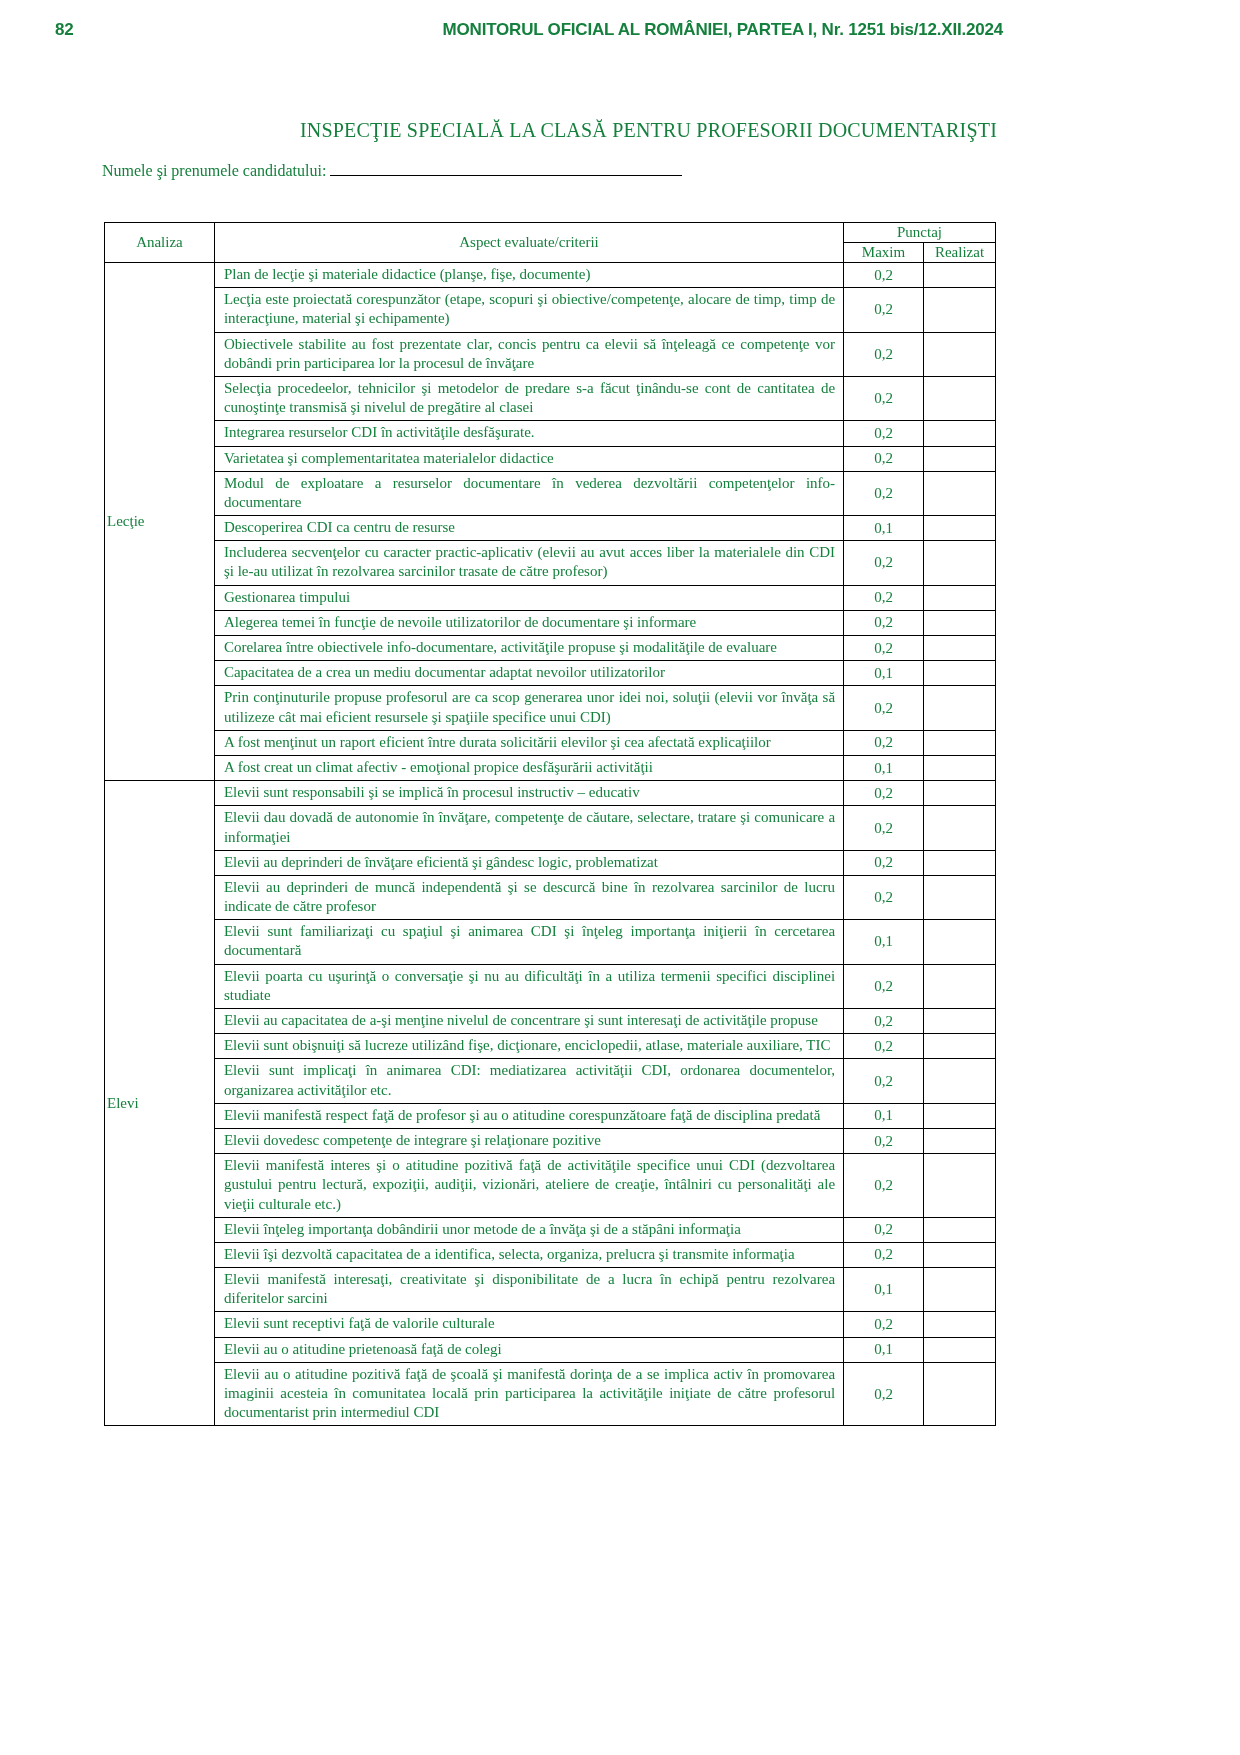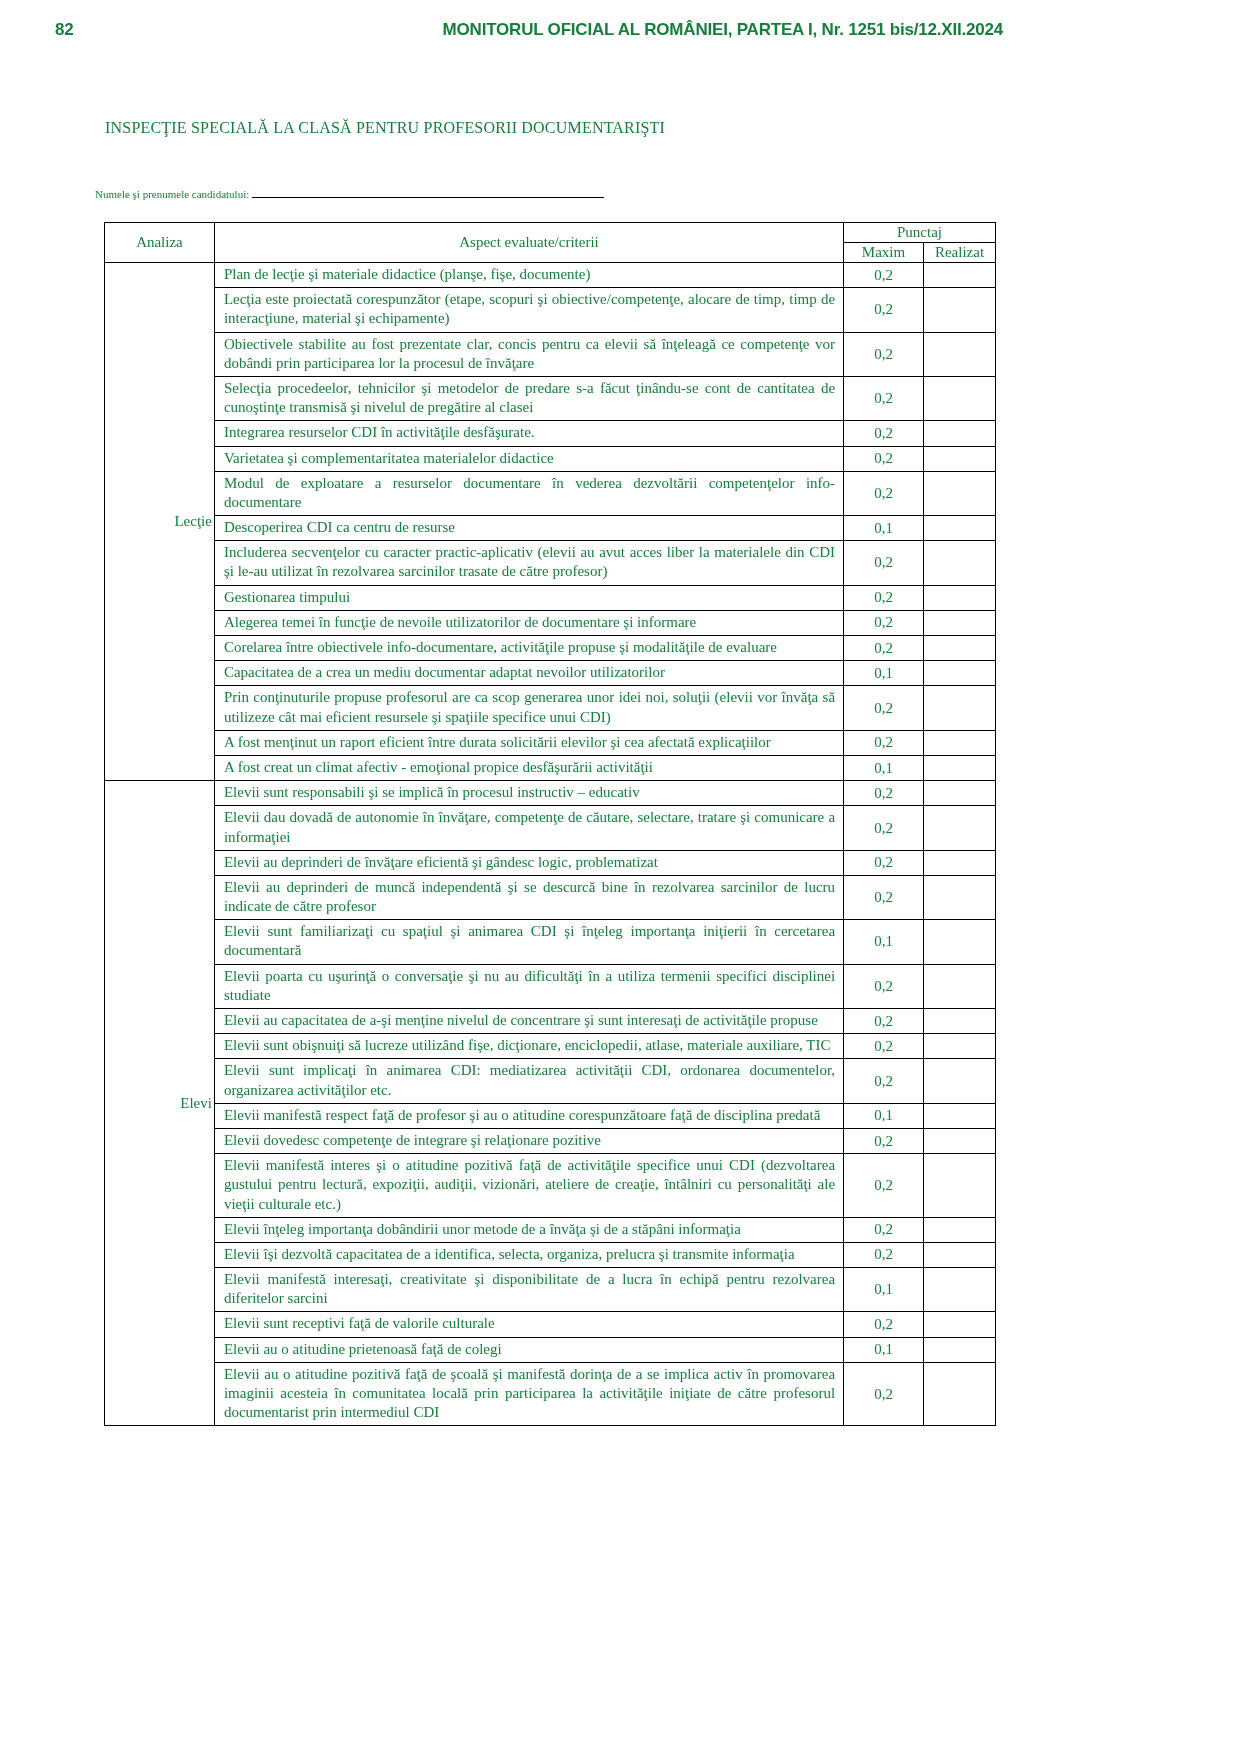--- a/index.html
+++ b/index.html
@@ -23,31 +23,30 @@
     font-weight: bold;
     letter-spacing: -0.2px;
   }
   .page-number { position: absolute; left: 55px; top: 0; }
   .header-title { position: absolute; left: 111px; width: 892px; text-align: right; }
   .doc-title {
     position: absolute;
     top: 119px;
     left: 105px;
     width: 892px;
-    text-align: left;
-    font-size: 16px;
+    text-align: right;
+    font-size: 20px;
     letter-spacing: 0.2px;
   }
   .candidate-block {
     position: absolute;
     top: 158px;
-    left: 95px;
-    font-size: 11px;
+    left: 102px;
+    font-size: 16px;
     line-height: 25px;
-    margin-top: 24px;
   }
   .blank-line {
     display: inline-block;
     border-bottom: 1px solid #000;
     height: 14px;
     vertical-align: baseline;
   }
   .blank-name { width: 352px; }
   .blank-date { width: 172px; }
   table.criteria {
@@ -65,21 +64,21 @@
   table.criteria thead th {
     font-weight: normal;
     text-align: center;
     padding: 1px 2px;
   }
   col.c-analiza { width: 110px; }
   col.c-aspect  { width: 630px; }
   col.c-maxim   { width: 80px; }
   col.c-realizat{ width: 72px; }
   td.analiza-cell {
-    text-align: right;
+    text-align: left;
     vertical-align: middle;
     padding: 2px;
   }
   td.aspect-cell {
     padding: 2px 8px 3px 9px;
     text-align: justify;
     line-height: 1.28;
     margin-left: 16px;
   }
   td.maxim-cell, td.realizat-cell {

